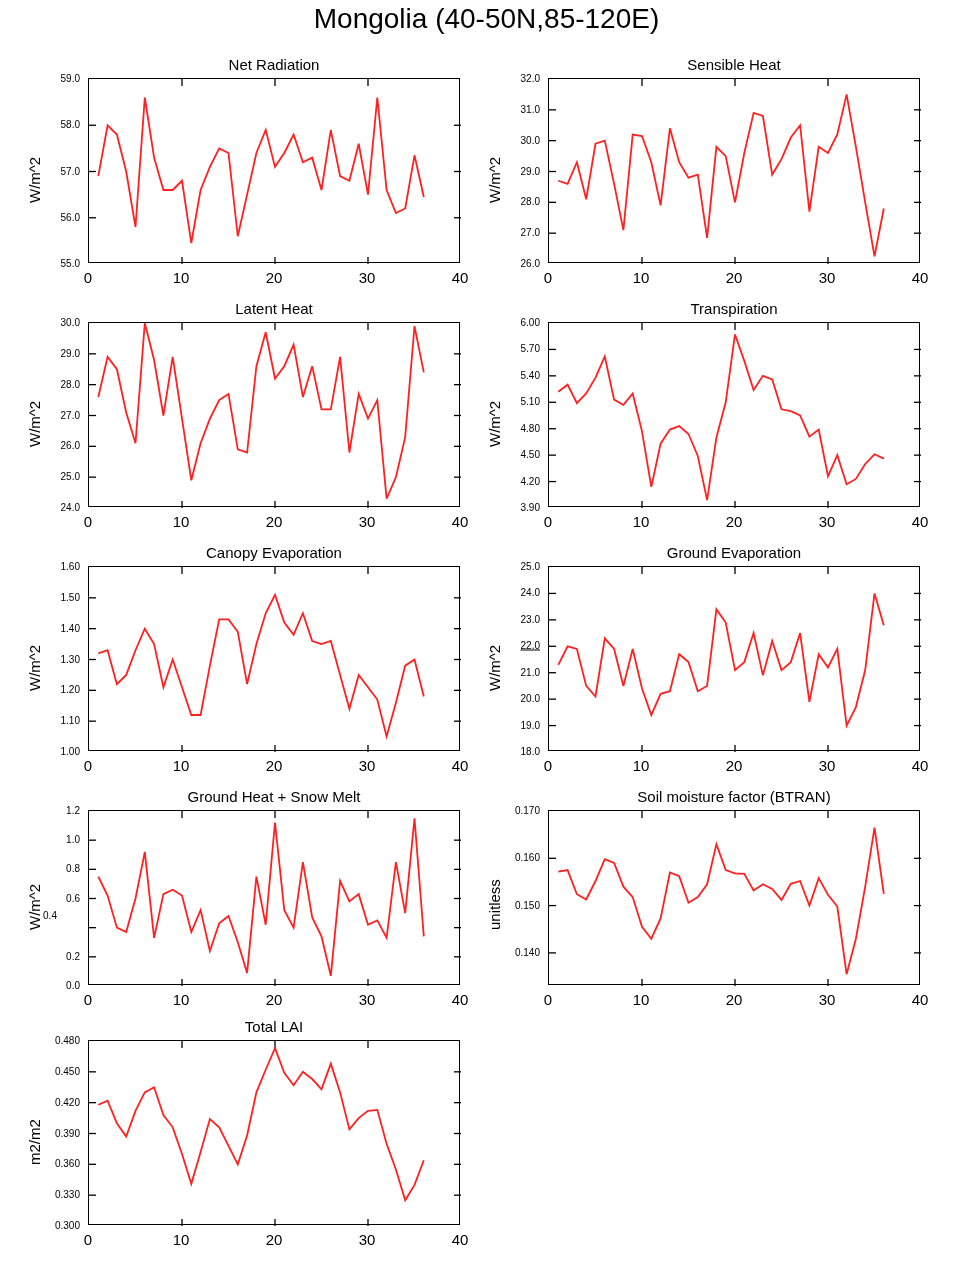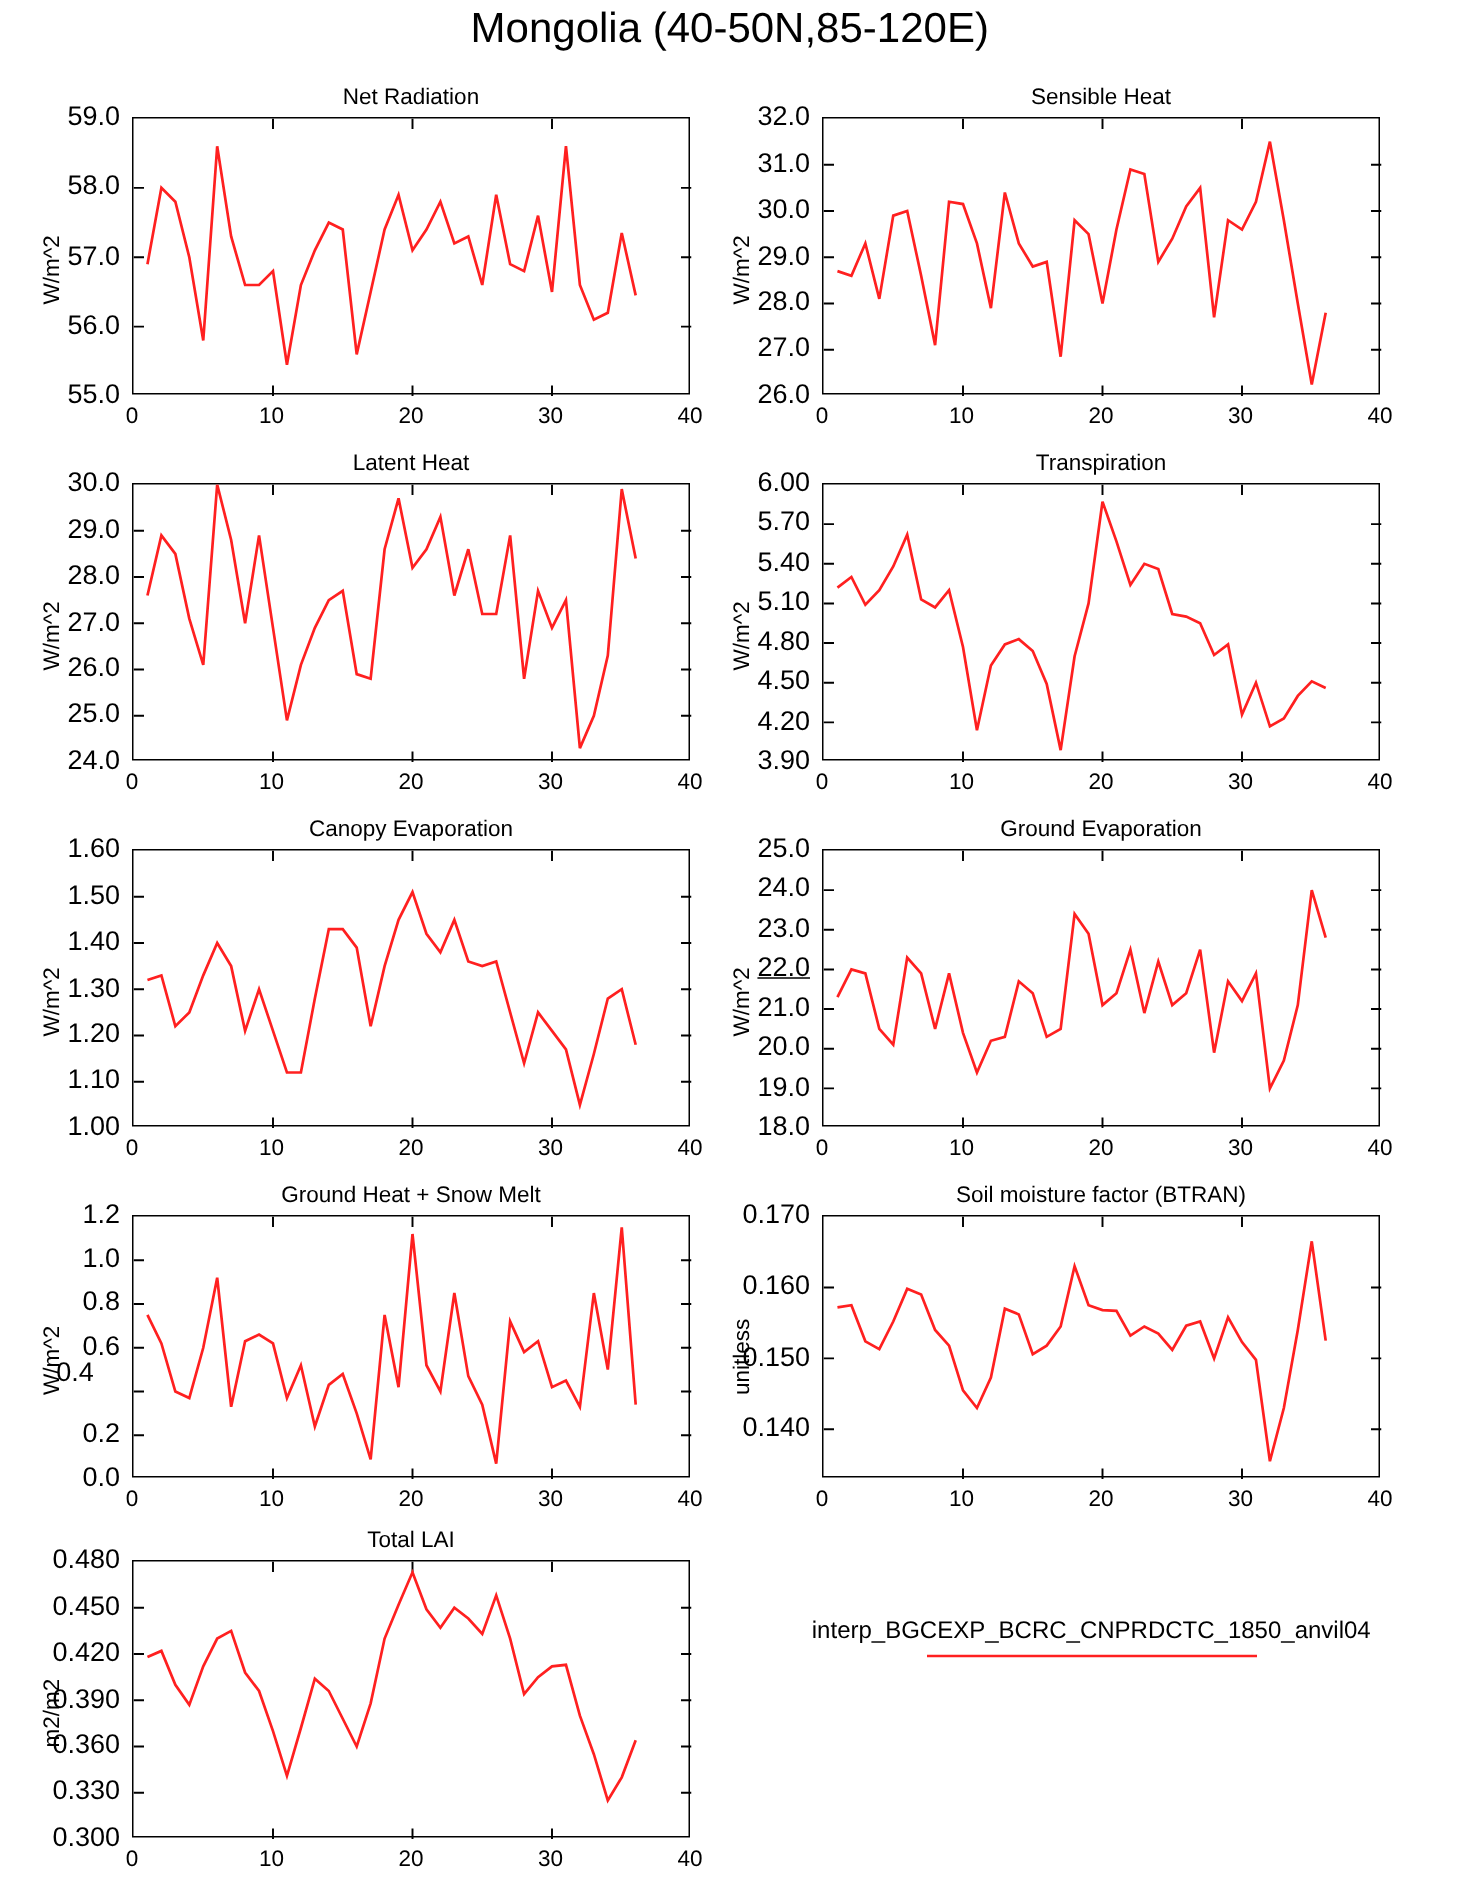--- a/index.html
+++ b/index.html
@@ -24,21 +24,21 @@
     background:#fff;
   }
   .ylabel{
     position:absolute;
     font-size:15px;
     transform:rotate(-90deg);
     transform-origin:left top;
     white-space:nowrap;
   }
   .ytick{
-    position:absolute;right:0;font-size:18px;text-align:right;
+    position:absolute;right:0;font-size:10px;text-align:right;
     white-space:nowrap;transform:translateY(-50%);
   }
   .xtick{
     position:absolute;font-size:15px;text-align:center;
     white-space:nowrap;transform:translateX(-50%);
   }
   svg{display:block;}
   .legend{position:absolute;}
   .legend-row{position:relative;text-align:center;}
   .legend-label{font-size:16px;white-space:nowrap;}
@@ -372,19 +372,13 @@
       <div class="ytick" style="top: 0px; right: 380px; width: 60px;">0.480</div>
       <div class="xtick" style="left: 0px; top: 191px;">0</div>
       <div class="xtick" style="left: 93px; top: 191px;">10</div>
       <div class="xtick" style="left: 186px; top: 191px;">20</div>
       <div class="xtick" style="left: 279px; top: 191px;">30</div>
       <div class="xtick" style="left: 372px; top: 191px;">40</div>
     </div>
   </div>
 
 <div class="legend" style="left:500px;top:1079px;width:455px;">
-    <div class="legend-row">
-      <div class="legend-label">interp_BGCEXP_BCRC_CNPRDCTC_1850_anvil04</div>
-      <svg width="220" height="10" class="legend-line">
-        <line x1="0" x2="220" y1="5" y2="5" stroke="#ff2020" stroke-width="1.8"></line>
-      </svg>
-    </div>
   </div>
 
 </body></html>

